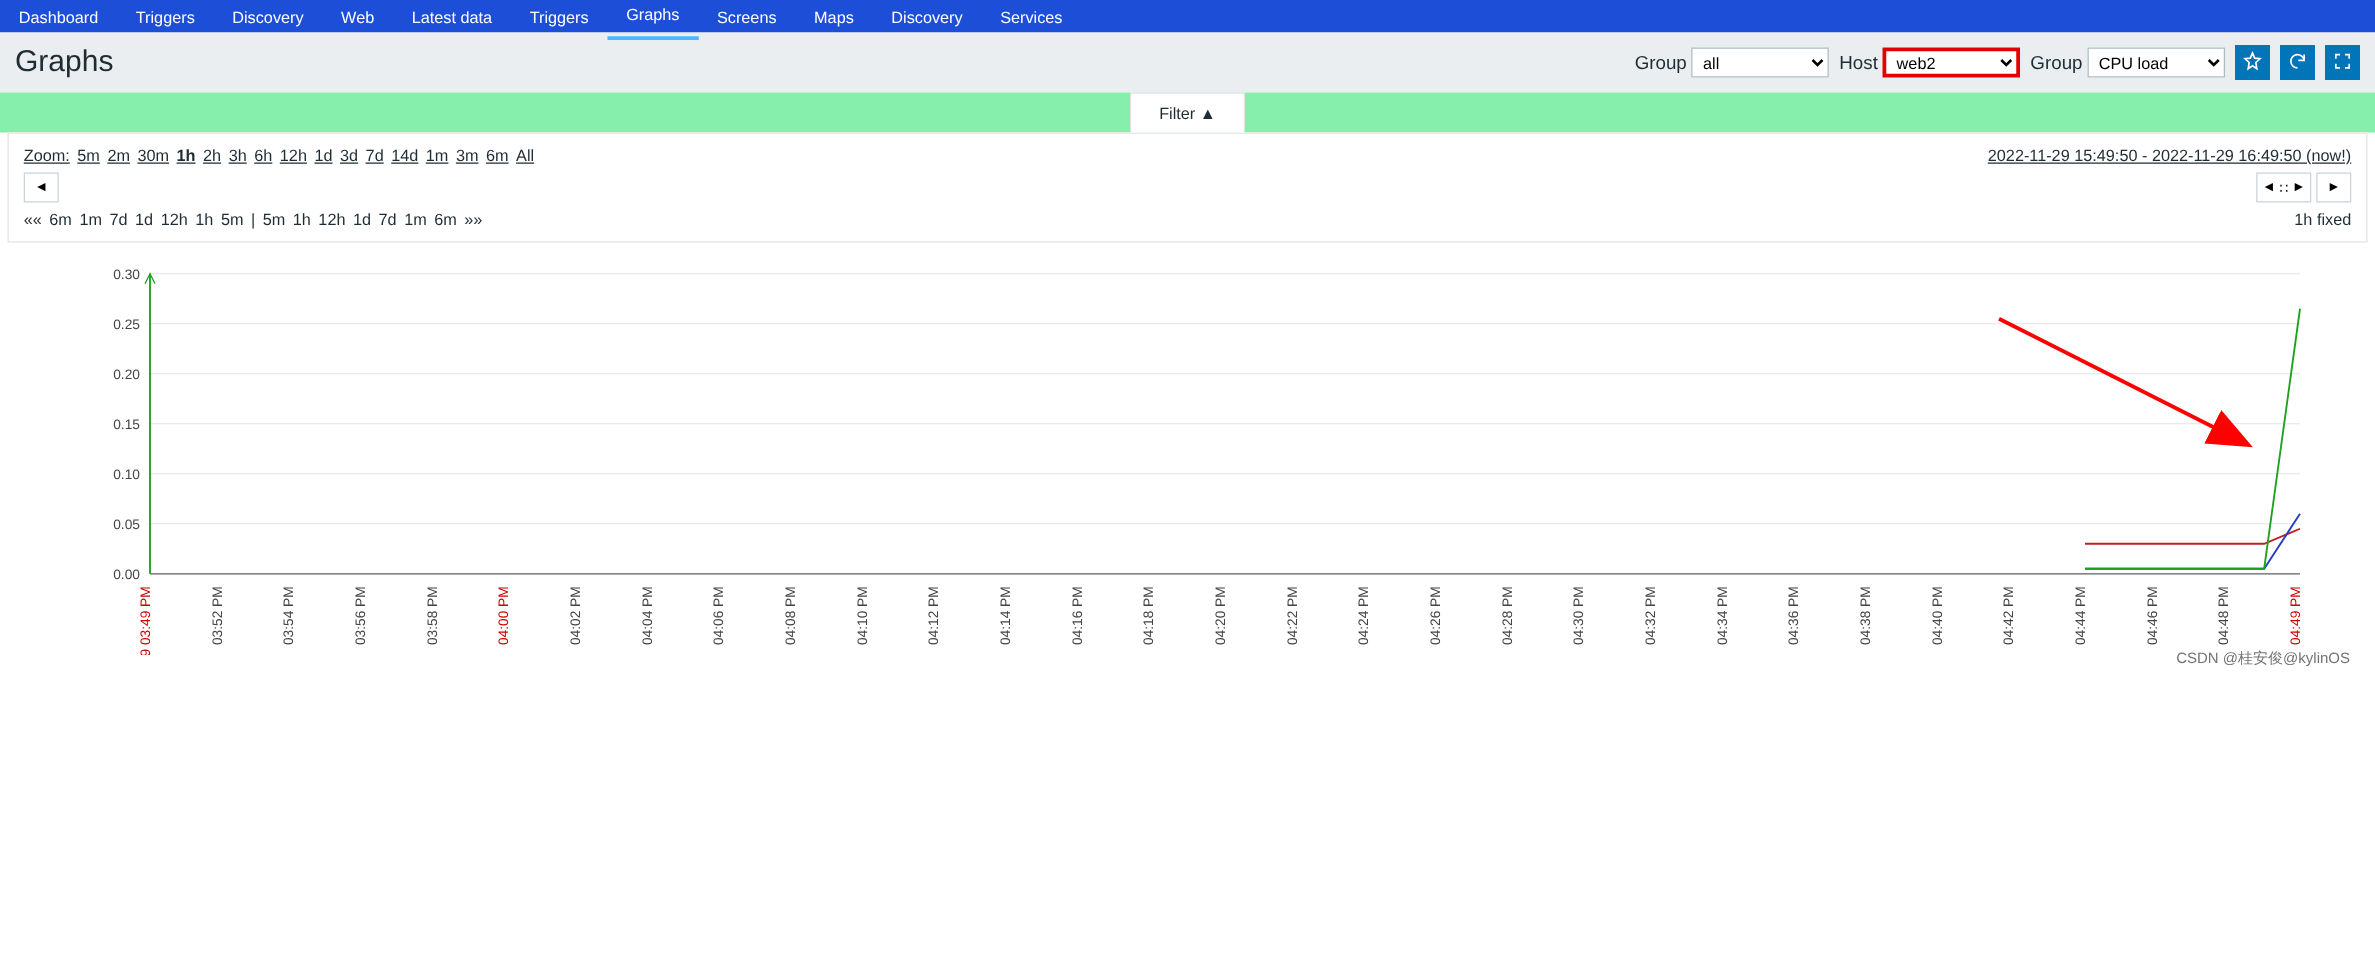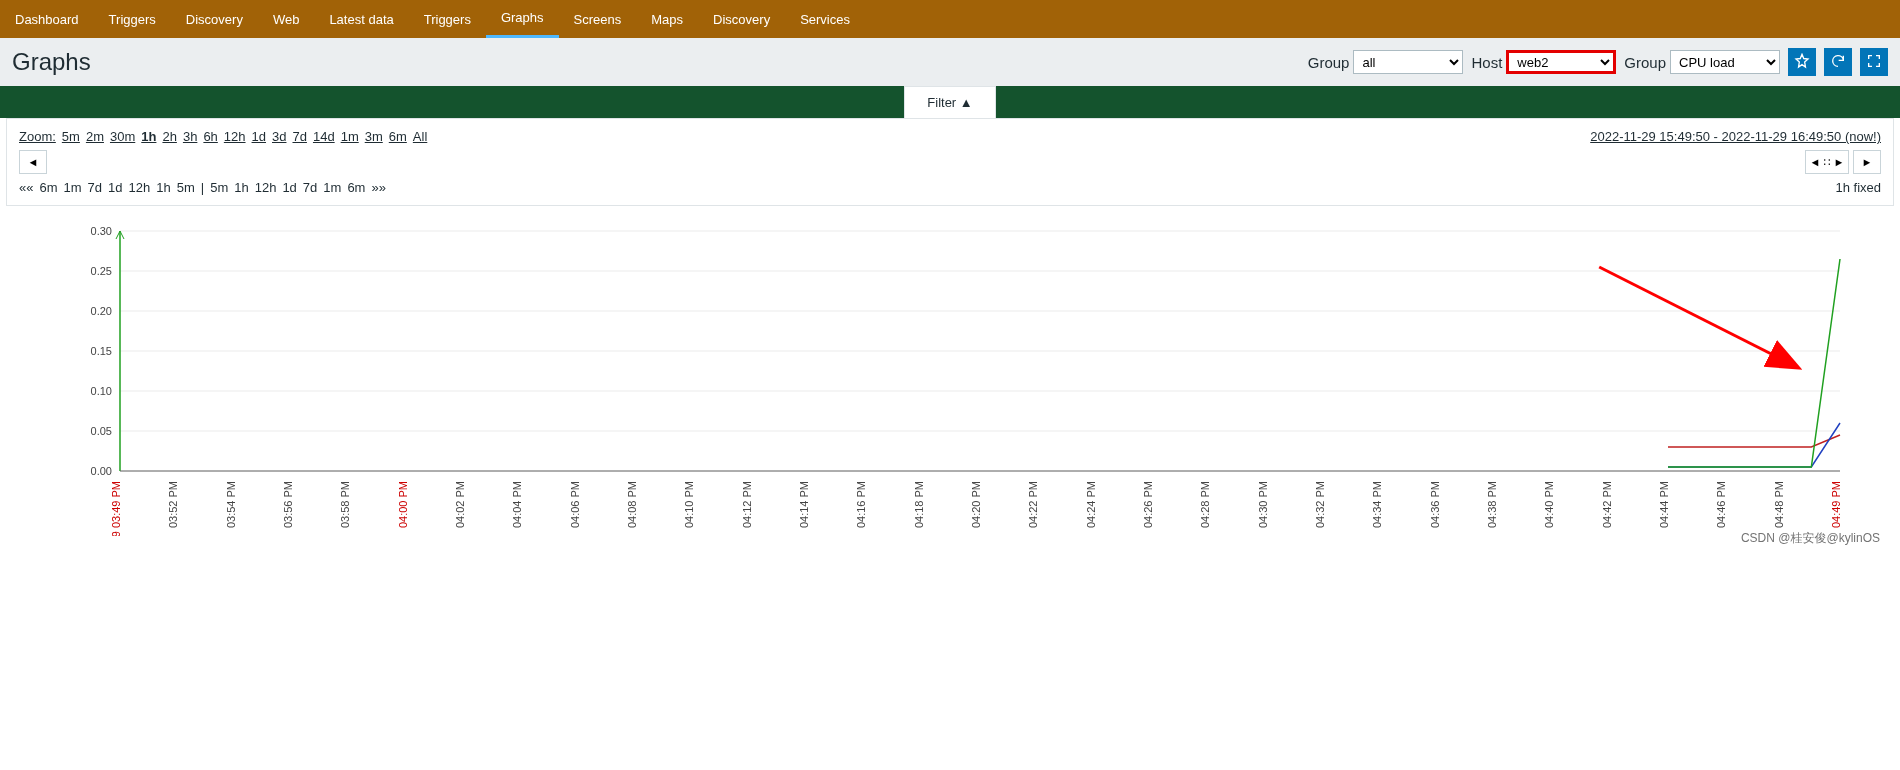--- a/index.html
+++ b/index.html
@@ -1,29 +1,29 @@
 <!DOCTYPE html>
 <html><head>
 <meta charset="utf-8">
 <style>
 * { box-sizing: border-box; margin: 0; padding: 0; }
 body { font-family: Arial, sans-serif; font-size: 13px; color: #1f2c33; background: #fff; width: 1900px; }
-.nav { background: #a16207; display: flex; height: 38px; align-items: center; }
+.nav { background: #1d4ed8; display: flex; height: 26px; align-items: center; }
 .nav-item { color: #fff; padding: 0 15px; height: 38px; display: flex; align-items: center; cursor: pointer; font-size: 13px; }
 .nav-item.active { border-bottom: 3px solid #4db8ff; }
 .header-row { background: #ebeef0; padding: 10px 12px; display: flex; align-items: center; justify-content: space-between; }
 .page-title { font-size: 24px; font-weight: normal; color: #1f2c33; }
 .filters { display: flex; align-items: center; gap: 8px; }
 .filter-group { display: flex; align-items: center; gap: 4px; }
 .filter-group label { font-size: 15px; }
 .filter-group select { border: 1px solid #acbbc2; height: 24px; padding: 0 4px; font-size: 13px; min-width: 110px; background: #fff; }
 .host-select { border: 3px solid #e30000 !important; }
 .action-btn { width: 28px; height: 28px; background: #0275b8; border: none; cursor: pointer; display: flex; align-items: center; justify-content: center; color: #fff; }
 .action-btn svg { width: 16px; height: 16px; fill: #fff; stroke: #fff; }
-.filter-tab-row { display: flex; justify-content: center; background: #14532d; }
+.filter-tab-row { display: flex; justify-content: center; background: #86efac; }
 .filter-tab { background: #fff; border: 1px solid #dfe4e7; border-bottom: none; padding: 8px 22px; cursor: pointer; font-size: 13px; }
 .time-panel { background: #fff; border: 1px solid #dfe4e7; margin: 0 6px; padding: 10px 12px; }
 .zoom-row { display: flex; justify-content: space-between; align-items: center; margin-bottom: 6px; text-decoration: underline; }
 .zoom-left { display: flex; gap: 6px; align-items: center; }
 .zoom-left span, .shift-row span { cursor: pointer; }
 .zoom-left .bold { font-weight: bold; }
 .nav-btns { display: flex; gap: 4px; }
 .nav-btn { border: 1px solid #c9d4d9; background: #fff; width: 28px; height: 24px; cursor: pointer; display: flex; align-items: center; justify-content: center; font-size: 11px; }
 .nav-btn.wide { width: 44px; }
 .shift-row { display: flex; justify-content: space-between; align-items: center; margin-top: 6px; }

